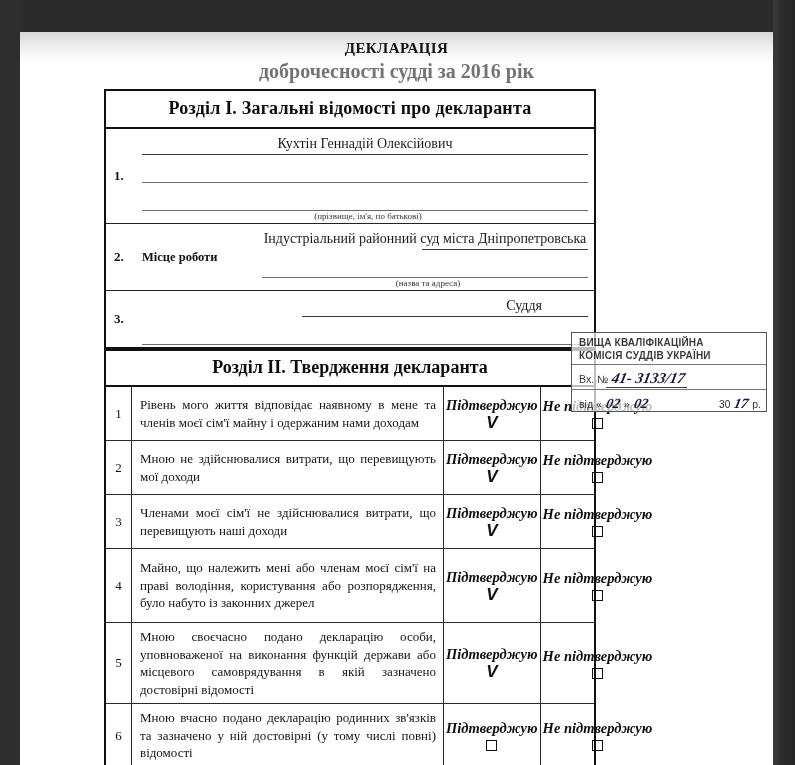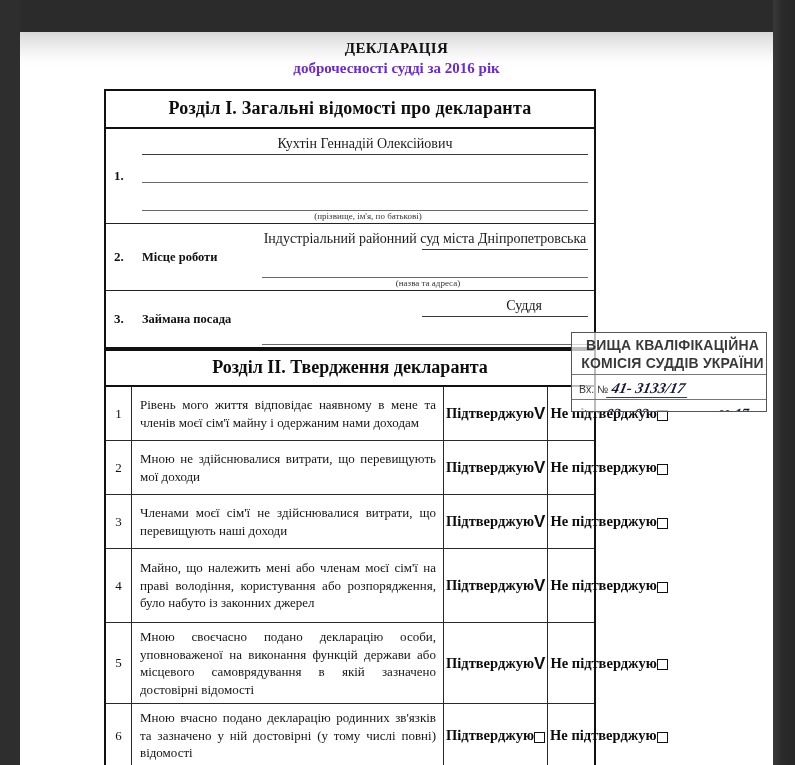--- a/index.html
+++ b/index.html
@@ -54,22 +54,22 @@
     font-weight: bold;
     font-size: 15px;
     letter-spacing: 0.4px;
     color: #111;
   }
   .doc-subtitle {
     position: relative;
     text-align: center;
     margin-top: 3px;
     font-weight: bold;
-    font-size: 15px;
-    color: #6d28d9;
+    font-size: 20px;
+    color: #737373;
   }
 
   
   .frame {
     position: absolute;
     left: 84px;
     top: 57px;
     width: 492px;
     border: 2.5px solid #111;
     box-sizing: border-box;
@@ -193,25 +193,26 @@
     color: #141414;
     text-align: justify;
     text-justify: inter-word;
     display: flex;
     align-items: center;
   }
   .s2-opt {
     flex: 1 1 0;
     border-right: 1.2px solid #2a2a2a;
     display: flex;
-    flex-direction: row;
+    flex-direction: column;
     align-items: center;
     justify-content: center;
     padding: 4px 2px;
     box-sizing: border-box;
+    font-style: italic;
   }
   .s2-opt.last { border-right: none; }
   .opt-label {
     font-size: 14.5px;
     font-weight: bold;
     color: #0d0d0d;
     white-space: nowrap;
   }
   .box-empty {
     margin-top: 3px;
@@ -238,28 +239,27 @@
     height: 80px;
     border: 1px solid #555;
     box-sizing: border-box;
     background: rgba(255,255,255,0.72);
     font-family: "Liberation Sans", sans-serif;
     color: #1d1d1d;
     z-index: 4;
     overflow: hidden;
   }
   .stamp-title {
-    font-size: 14px;
+    font-size: 10px;
     font-weight: bold;
     letter-spacing: 0.2px;
     padding: 4px 0 0 7px;
     line-height: 1.25;
     white-space: nowrap;
     opacity: 0.88;
-    text-align: center;
   }
   .stamp-line {
     display: flex;
     align-items: flex-end;
     padding: 2px 5px 0 7px;
     font-size: 10.5px;
     border-top: 1px solid #777;
     margin-top: 2px;
     height: 23px;
     box-sizing: border-box;
@@ -322,21 +322,20 @@
         </div>
         <div class="fill-line">
           <div class="rule faint"></div>
         </div>
         <div class="caption">(назва та адреса)</div>
       </div>
     </div>
 
     <div class="s1-row last">
       <div class="s1-num">3.</div>
-      <div class="s1-label">Займана посада</div>
       <div class="s1-body">
         <div class="fill-line">
           <div class="val right">Суддя</div>
           <div class="rule short"></div>
         </div>
         <div class="fill-line">
           <div class="rule faint"></div>
         </div>
       </div>
     </div>

